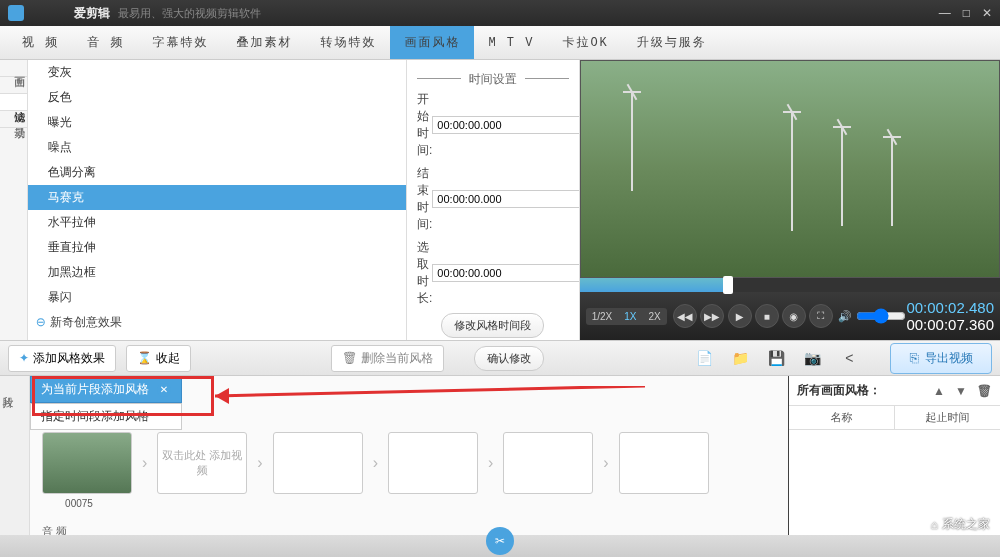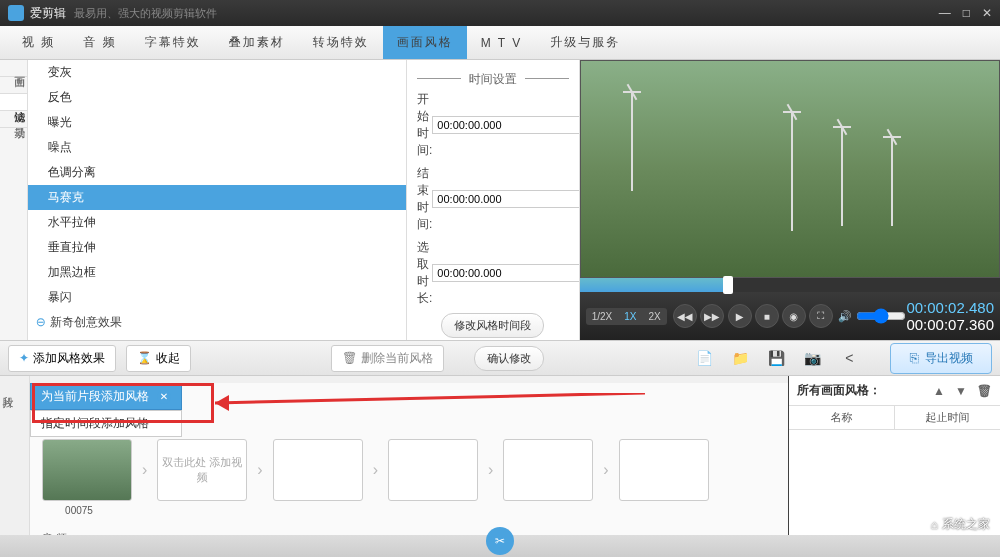--- a/index.html
+++ b/index.html
@@ -1,25 +1,25 @@
 <!DOCTYPE html>
 <html><head>
   <meta charset="utf-8">
   <style>
     * { margin: 0; padding: 0; box-sizing: border-box; font-family: "Microsoft YaHei", sans-serif; font-size: 12px; }
     body { width: 1000px; height: 557px; background: #f0f0f0; position: relative; overflow: hidden; }
     
     .titlebar { height: 26px; background: linear-gradient(#3a3a3a, #2a2a2a); display: flex; align-items: center; padding: 0 8px; color: #aaa; }
     .titlebar .logo { width: 16px; height: 16px; background: #4aa3df; border-radius: 3px; margin-right: 6px; }
-    .titlebar .app-name { color: #eee; font-weight: normal; margin-right: 8px; }
+    .titlebar .app-name { color: #eee; font-weight: bold; margin-right: 8px; margin-left: 44px; }
     .titlebar .tagline { color: #888; font-size: 11px; }
     .titlebar .win-controls { margin-left: auto; display: flex; gap: 12px; color: #ccc; font-size: 14px; }
     
     .main-tabs { height: 34px; background: linear-gradient(#fafafa, #e8e8e8); border-bottom: 1px solid #ccc; display: flex; align-items: stretch; padding-left: 8px; }
-    .main-tab { padding: 0 14px; display: flex; align-items: center; color: #444; cursor: pointer; letter-spacing: 2px; }
+    .main-tab { padding: 0 14px; display: flex; align-items: center; color: #444; cursor: pointer; letter-spacing: 2px; font-family: Liberation Mono, monospace; }
     .main-tab.active { background: #4aa3df; color: #404040; }
     
     .workspace { display: flex; height: 280px; }
     
     .left-sidebar { width: 30px; background: #f5f5f5; border-right: 1px solid #ddd; display: flex; flex-direction: column; }
     .side-tab { writing-mode: vertical-rl; padding: 8px 0; text-align: center; color: #666; cursor: pointer; border-bottom: 1px solid #ddd; font-size: 11px; }
     .side-tab.active { background: #fff; color: #222; }
     
     .effect-list { width: 410px; background: #fff; border-right: 1px solid #ddd; overflow-y: scroll; position: relative; }
     .effect-item { padding: 4px 20px; color: #333; cursor: pointer; }
@@ -59,21 +59,21 @@
     .tool-btn { display: flex; align-items: center; gap: 4px; padding: 4px 10px; border: 1px solid #ccc; background: #fff; border-radius: 3px; cursor: pointer; font-size: 11px; }
     .tool-btn.danger { color: #888; }
     .file-btns { display: flex; gap: 14px; margin-left: 140px; }
     .file-btn { width: 22px; height: 22px; display: flex; align-items: center; justify-content: center; color: #555; cursor: pointer; font-size: 14px; }
     .export-btn { margin-left: auto; background: linear-gradient(#eaf4ff,#d0e8ff); border: 1px solid #7ab8e8; color: #2a7ab8; padding: 6px 18px; border-radius: 4px; font-size: 13px; display: flex; align-items: center; gap: 6px; }
     
     .timeline-area { display: flex; height: 180px; }
     .tl-left { width: 30px; background: #f0f0f0; border-right: 1px solid #ddd; }
     .tl-left-tab { writing-mode: vertical-rl; padding: 12px 0; text-align: center; color: #666; font-size: 11px; }
     
-    .tl-mid { flex: 1; background: #fafafa; position: relative; padding: 12px 8px; margin-top: 7px; }
+    .tl-mid { flex: 1; background: #fafafa; position: relative; padding: 12px 8px; }
     .style-menu { position: absolute; left: 0; top: 0; z-index: 10; }
     .style-menu-item { padding: 4px 10px; background: #fff; border: 1px solid #ccc; color: #333; font-size: 11px; display: flex; align-items: center; }
     .style-menu-item.selected { background: #4aa3df; color: #fff; border-color: #3a8bc8; }
     .style-menu-item .close { margin-left: 8px; width: 14px; height: 14px; border-radius: 7px; background: #4aa3df; color: #fff; display: flex; align-items: center; justify-content: center; font-size: 10px; cursor: pointer; }
     .highlight-box { position: absolute; left: 2px; top: 0; width: 182px; height: 40px; border: 3px solid #e03030; z-index: 20; pointer-events: none; }
     .arrow-anno { position: absolute; left: 185px; top: 10px; width: 430px; height: 120px; z-index: 20; pointer-events: none; }
     
     .clip-row { display: flex; gap: 10px; margin-top: 44px; margin-left: 4px; align-items: center; }
     .clip { width: 90px; height: 62px; border: 1px solid #ccc; background: #fff; border-radius: 3px; position: relative; display: flex; align-items: center; justify-content: center; }
     .clip.has-thumb { background: linear-gradient(#8a8,#575); }
@@ -109,20 +109,21 @@
 </div>
 
 <div class="main-tabs" id="main-tabs">
     <div class="main-tab">视 频</div>
     <div class="main-tab">音 频</div>
     <div class="main-tab">字幕特效</div>
     <div class="main-tab">叠加素材</div>
     <div class="main-tab">转场特效</div>
     <div class="main-tab active">画面风格</div>
     <div class="main-tab">M T V</div>
+    <div class="main-tab">卡拉OK</div>
     <div class="main-tab">升级与服务</div>
   </div>
 
 <div class="workspace">
   <div class="left-sidebar" id="side-tabs">
       <div class="side-tab">画面</div>
       <div class="side-tab">美化</div>
       <div class="side-tab active">滤镜</div>
       <div class="side-tab">动景</div>
     </div>

